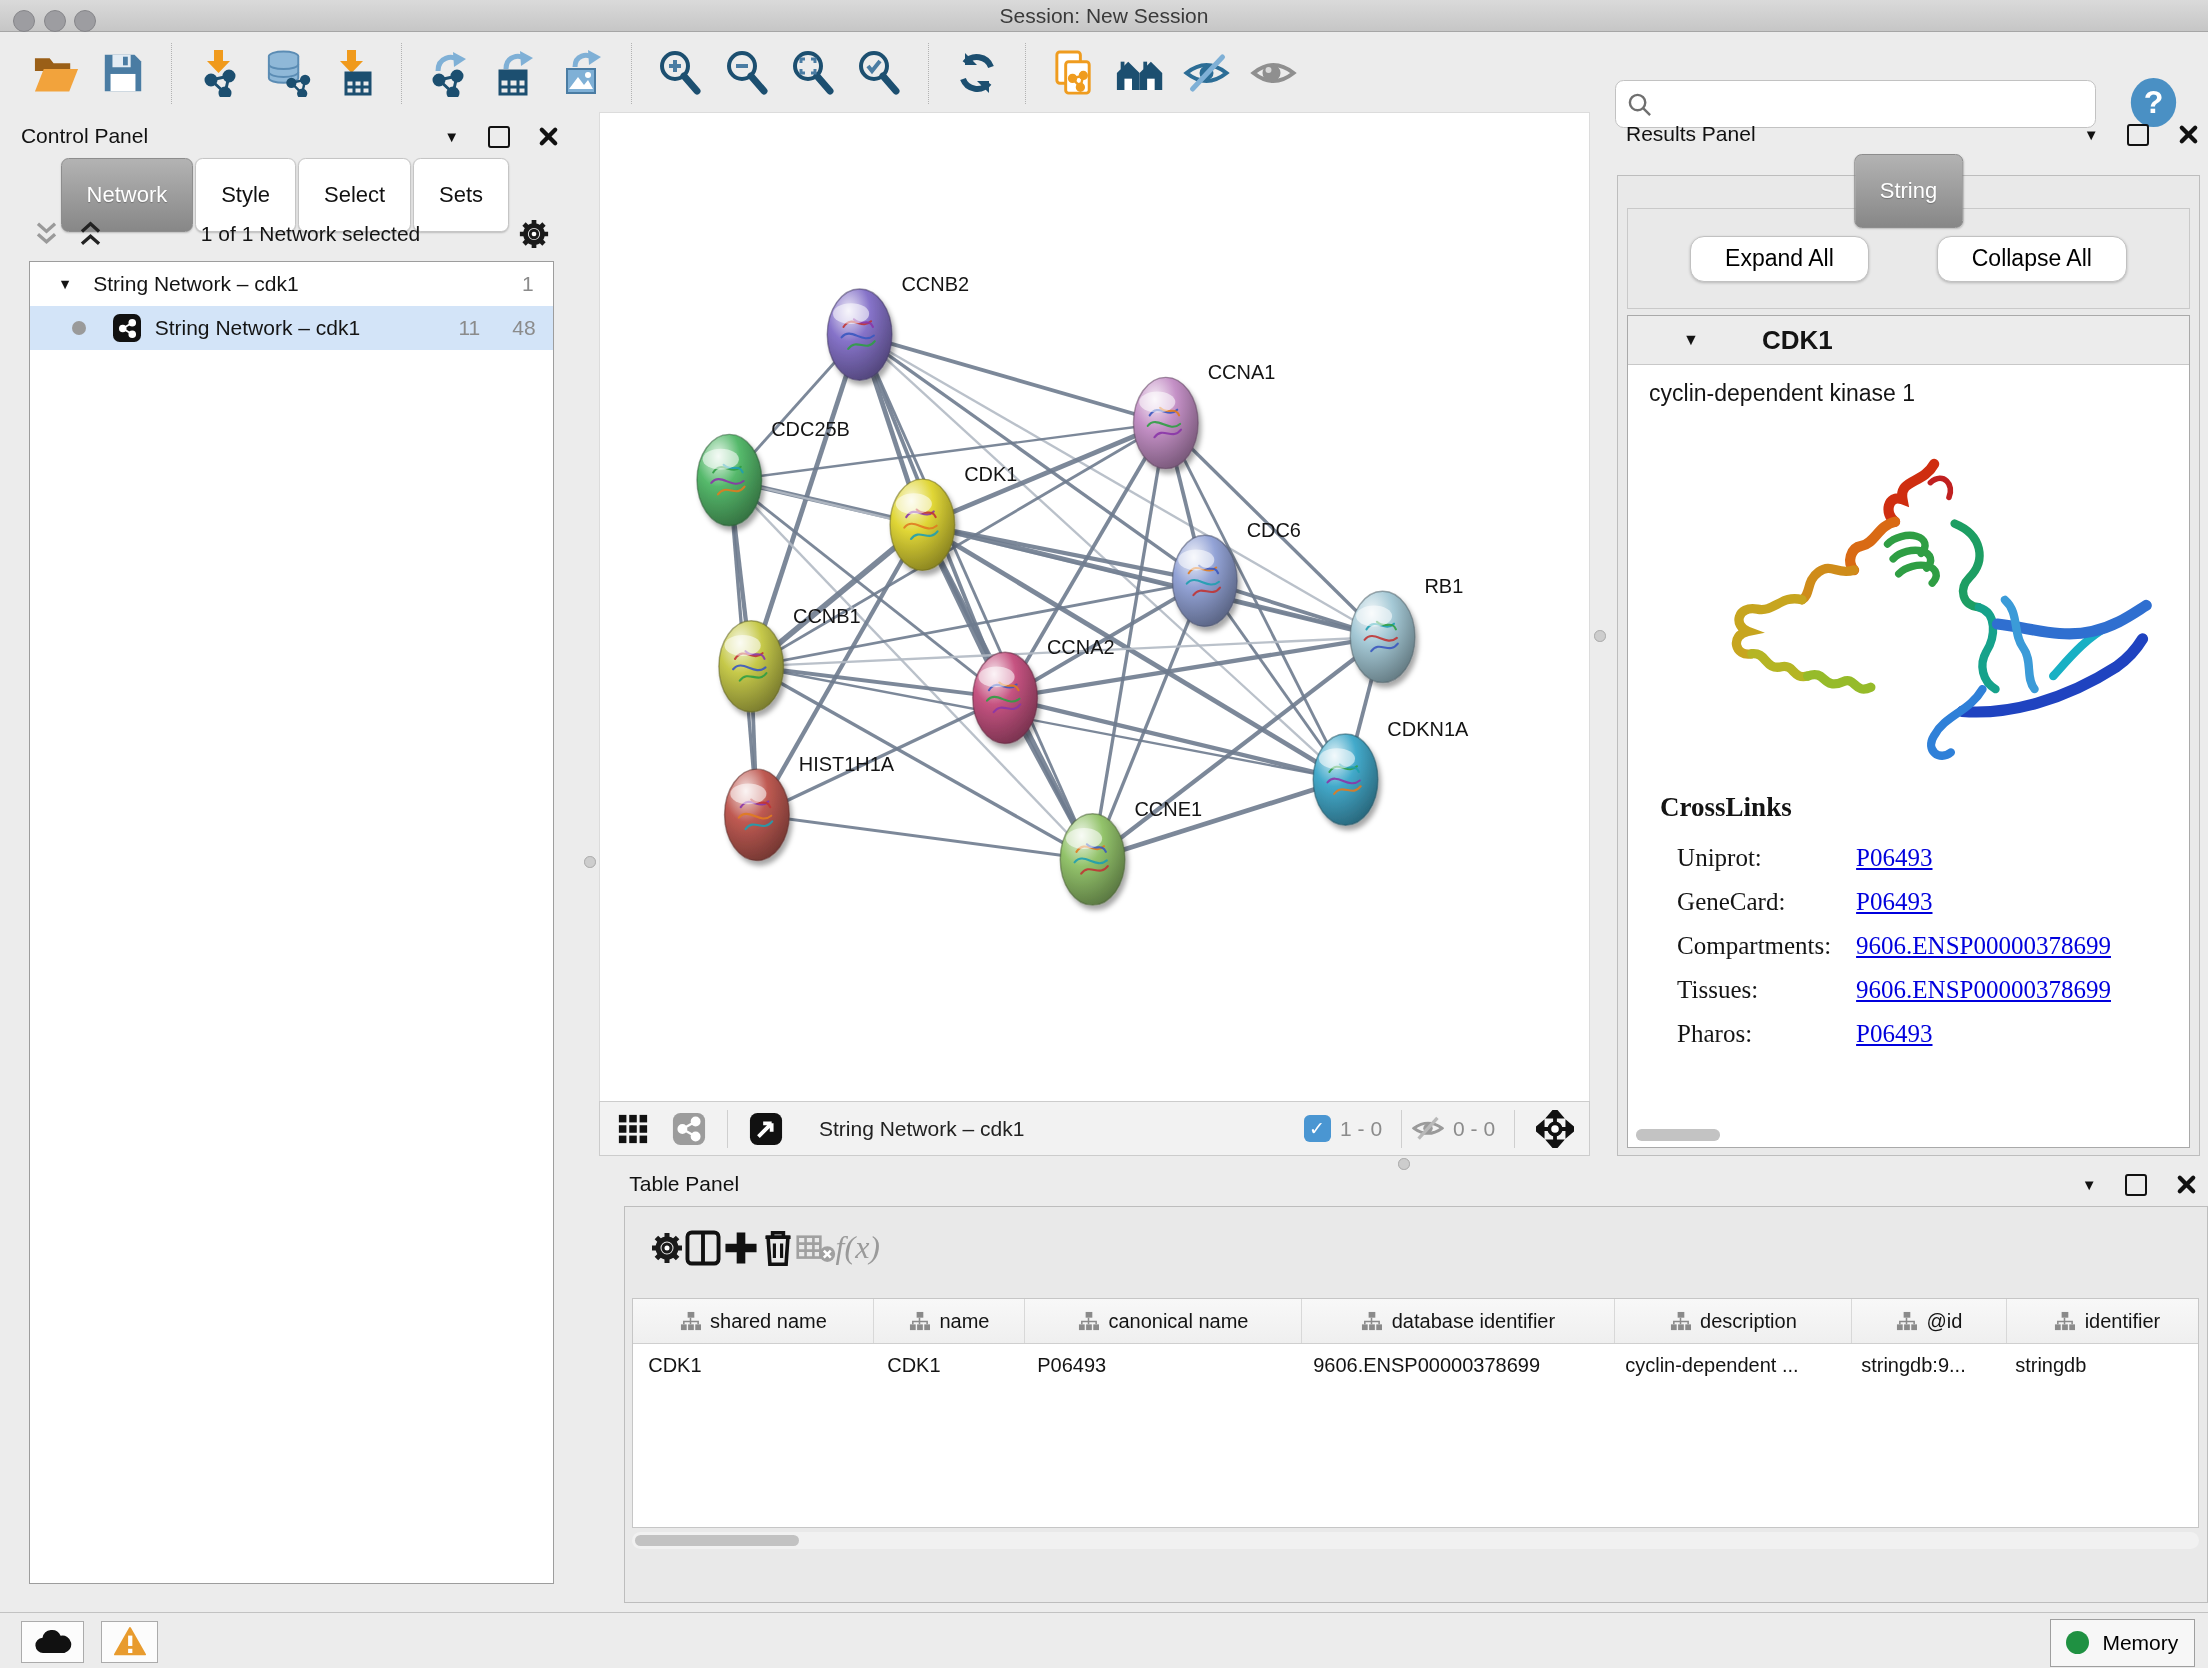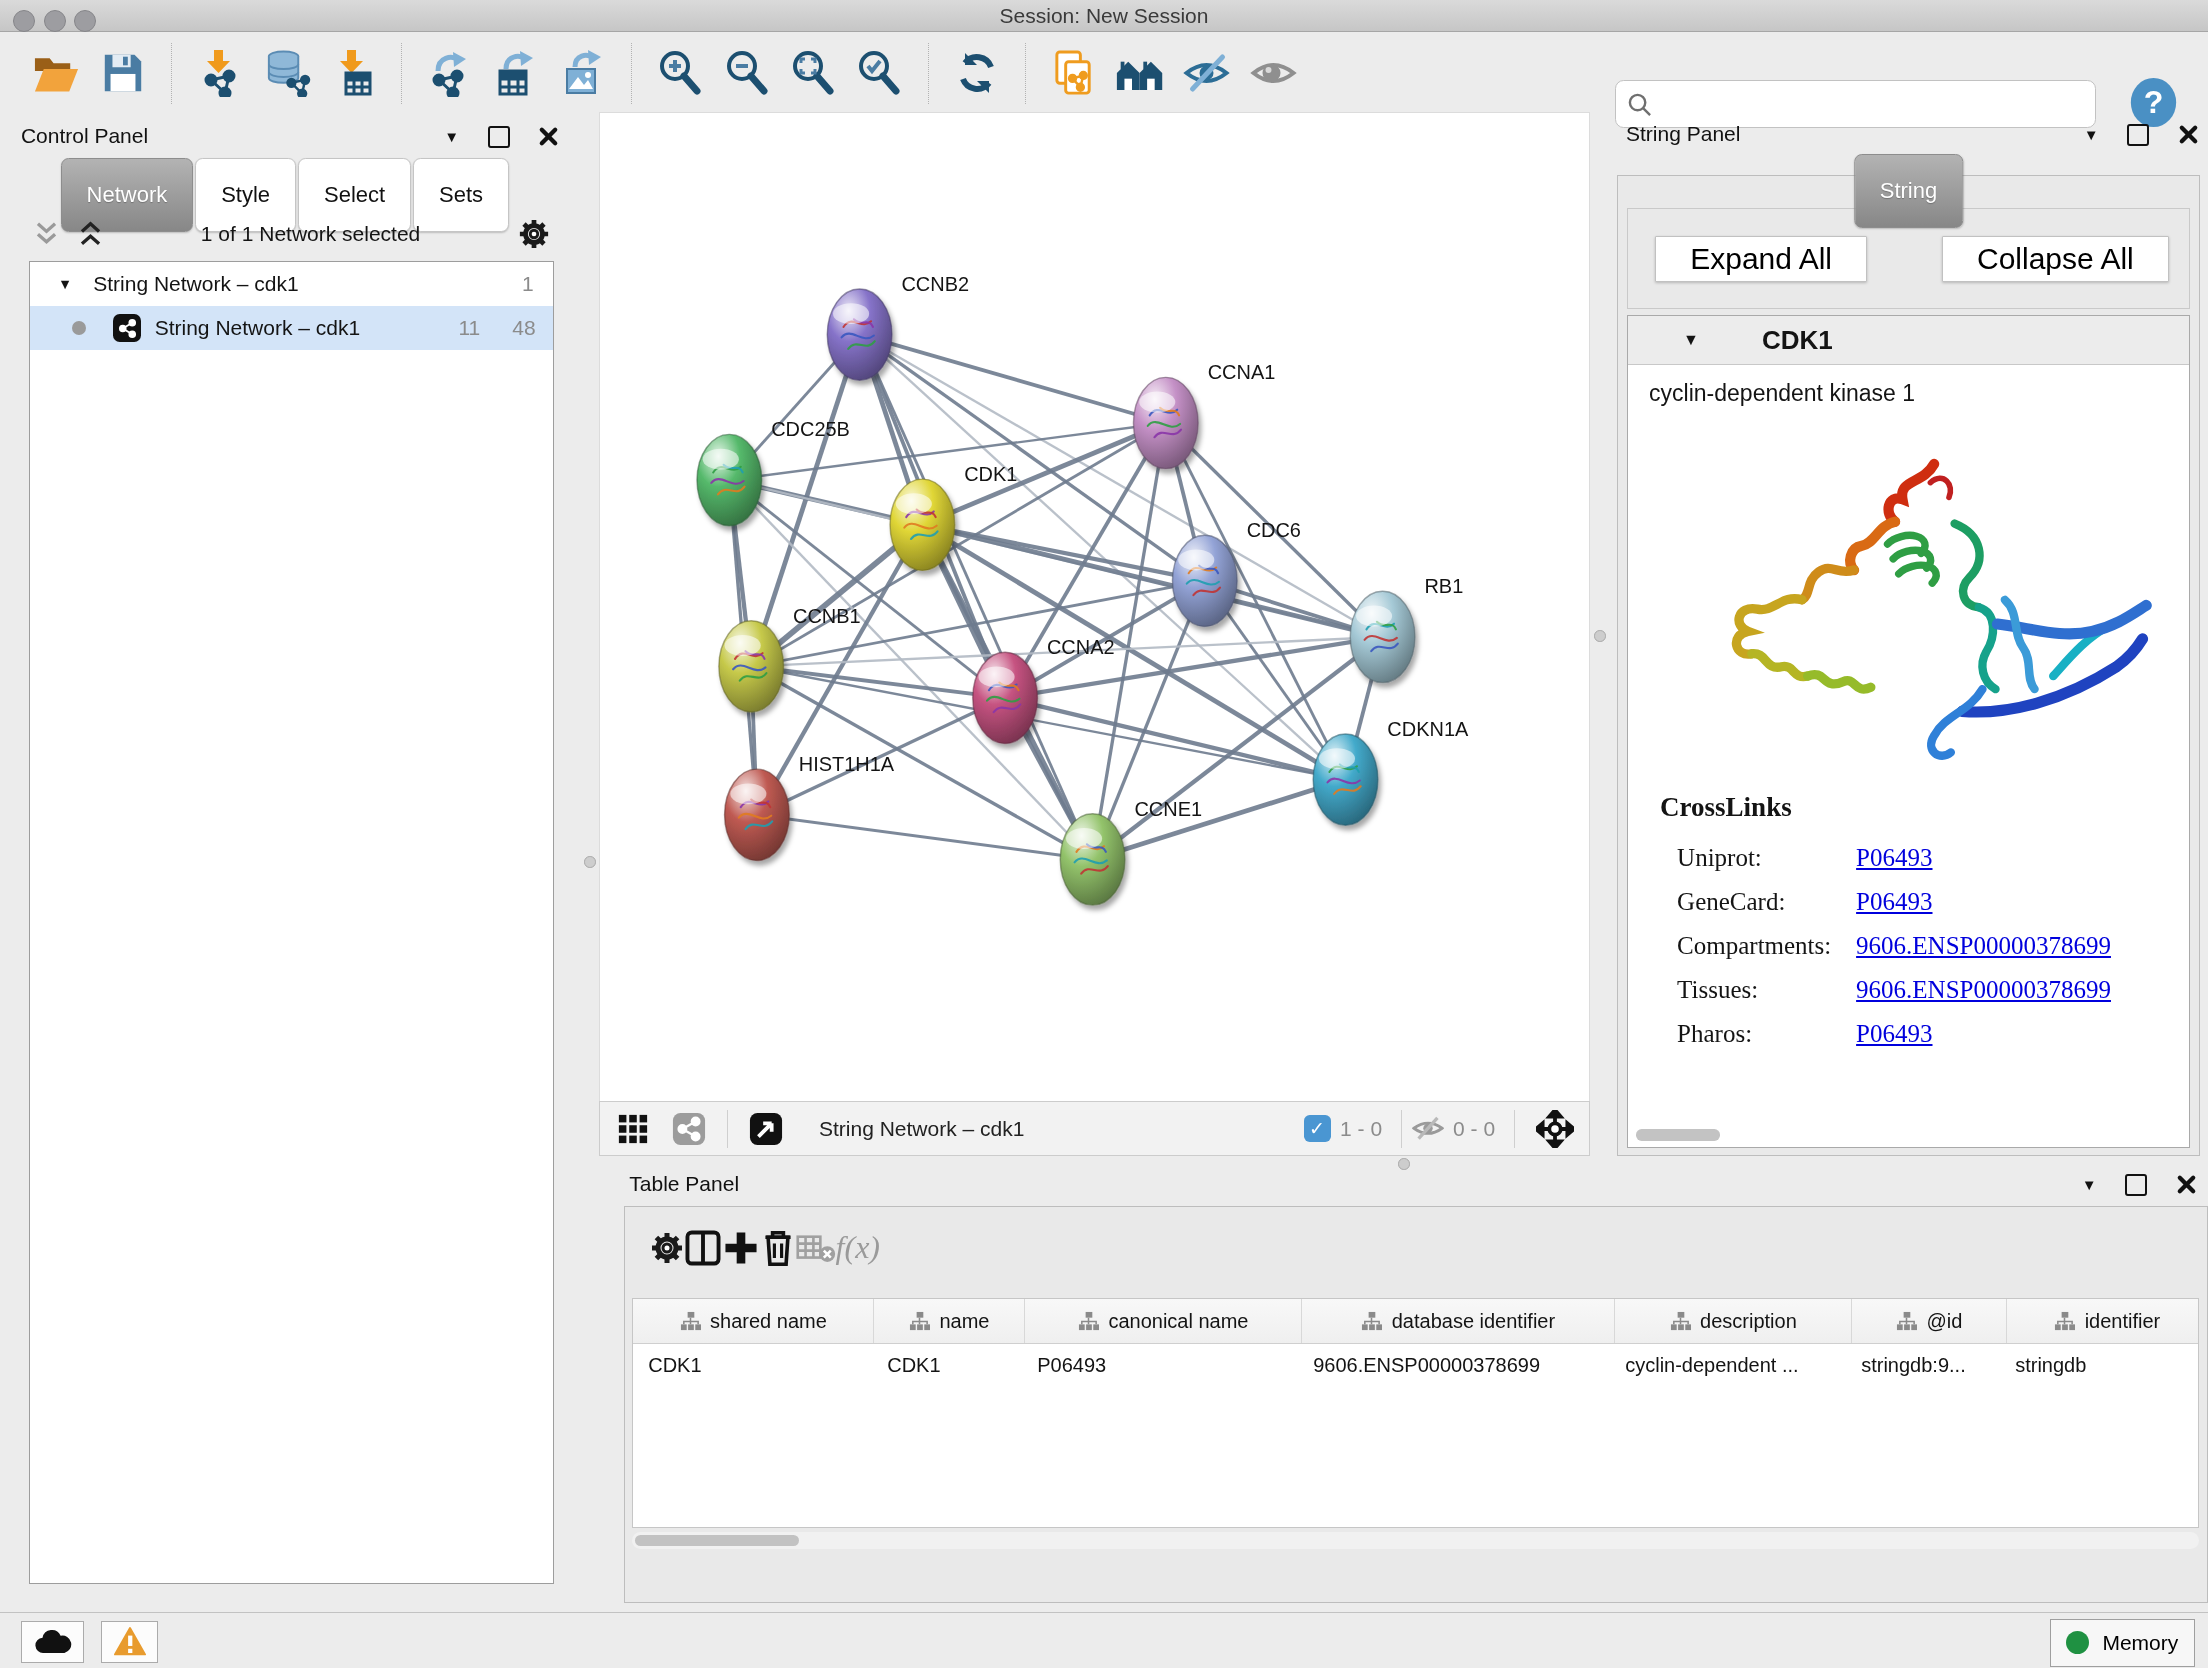--- a/index.html
+++ b/index.html
@@ -53,22 +53,22 @@
   .nt-title{margin-left:25px;color:#222;}
   .nt-counts{color:#8b8b8b;margin:0 9.5px;}
   .nt-check{width:27px;height:27px;border-radius:5.7px;background:#4a96d2;color:#fff;font-size:19px;
     display:flex;align-items:center;justify-content:center;}
   
   #results-panel{position:absolute;left:1609px;top:116px;width:599px;height:1042px;}
   .rp-tab{position:absolute;top:38px;left:50%;transform:translateX(-50%);z-index:3;}
   .rp-box{position:absolute;left:7.6px;right:7.6px;top:59px;bottom:1.9px;background:#e9e9e9;border:1px solid #bdbdbd;}
   .rp-buttons{position:absolute;left:9.5px;right:9.5px;top:32px;height:99px;border:1.9px solid #c9c9c9;
     display:flex;align-items:center;justify-content:center;gap:68px;}
-  .rp-btn{height:46px;padding:0 34px;background:#fff;border:1px solid #c1c1c1;border-radius:1px;
-    font-size:30px;font-family:"Liberation Sans",sans-serif;box-shadow:0 1px 2.9px rgba(0,0,0,.22);margin-left:7px;}
+  .rp-btn{height:46px;padding:0 34px;background:#fff;border:1px solid #c1c1c1;border-radius:14px;
+    font-size:23px;font-family:"Liberation Sans",sans-serif;box-shadow:0 1px 2.9px rgba(0,0,0,.22);}
   .rp-entry{position:absolute;left:9.5px;right:9.5px;top:139px;bottom:7.6px;border:1.9px solid #a9a9a9;background:#fff;}
   .entry-head{height:48px;background:#ececec;border-bottom:1px solid #c8c8c8;display:flex;align-items:center;}
   .entry-head .tri{margin-left:55px;font-size:16px;}
   .entry-name{margin-left:63px;font-size:26px;font-weight:bold;}
   .entry-desc{margin:15px 0 0 21px;font-size:23px;}
   .protein{position:absolute;left:27px;top:88px;}
   .crosslinks{position:absolute;left:32px;top:476px;right:19px;font-family:"Liberation Serif",serif;}
   .cl-title{font-size:27px;font-weight:bold;margin-bottom:13.3px;}
   .cl-row{display:flex;font-size:25px;height:44px;align-items:center;margin-left:17px;}
   .cl-label{width:179px;}
@@ -656,21 +656,21 @@
             <path d="M20 6 v28 M6 20 h28" fill="none"></path>
             <path d="M20 0 l6 7 h-12z M20 40 l6 -7 h-12z M0 20 l7 -6 v12z M40 20 l-7 -6 v12z"></path>
           </g>
           <circle cx="20" cy="20" r="6" fill="#fff" stroke="#111" stroke-width="4"></circle>
         </svg>
       </span>
     </button>
 </div>
 
 <div id="results-panel">
-  <div class="panel-title" style="left:17px;top:5.7px">String Panel</div>
+  <div class="panel-title" style="left:17px;top:5.7px">Results Panel</div>
   <div class="pnl-btns" style="right:9.5px;top:7.6px">
     <span class="pb-collapse">▼</span>
     <span class="pb-max"></span>
     <span class="xicon">
         <svg width="21" height="21" viewBox="0 0 22 22">
           <path d="M4 4 L18 18 M18 4 L4 18" stroke="#111" stroke-width="4.5" stroke-linecap="round"></path>
         </svg>
       </span>
   </div>
   <div class="tab sel rp-tab">String</div>

